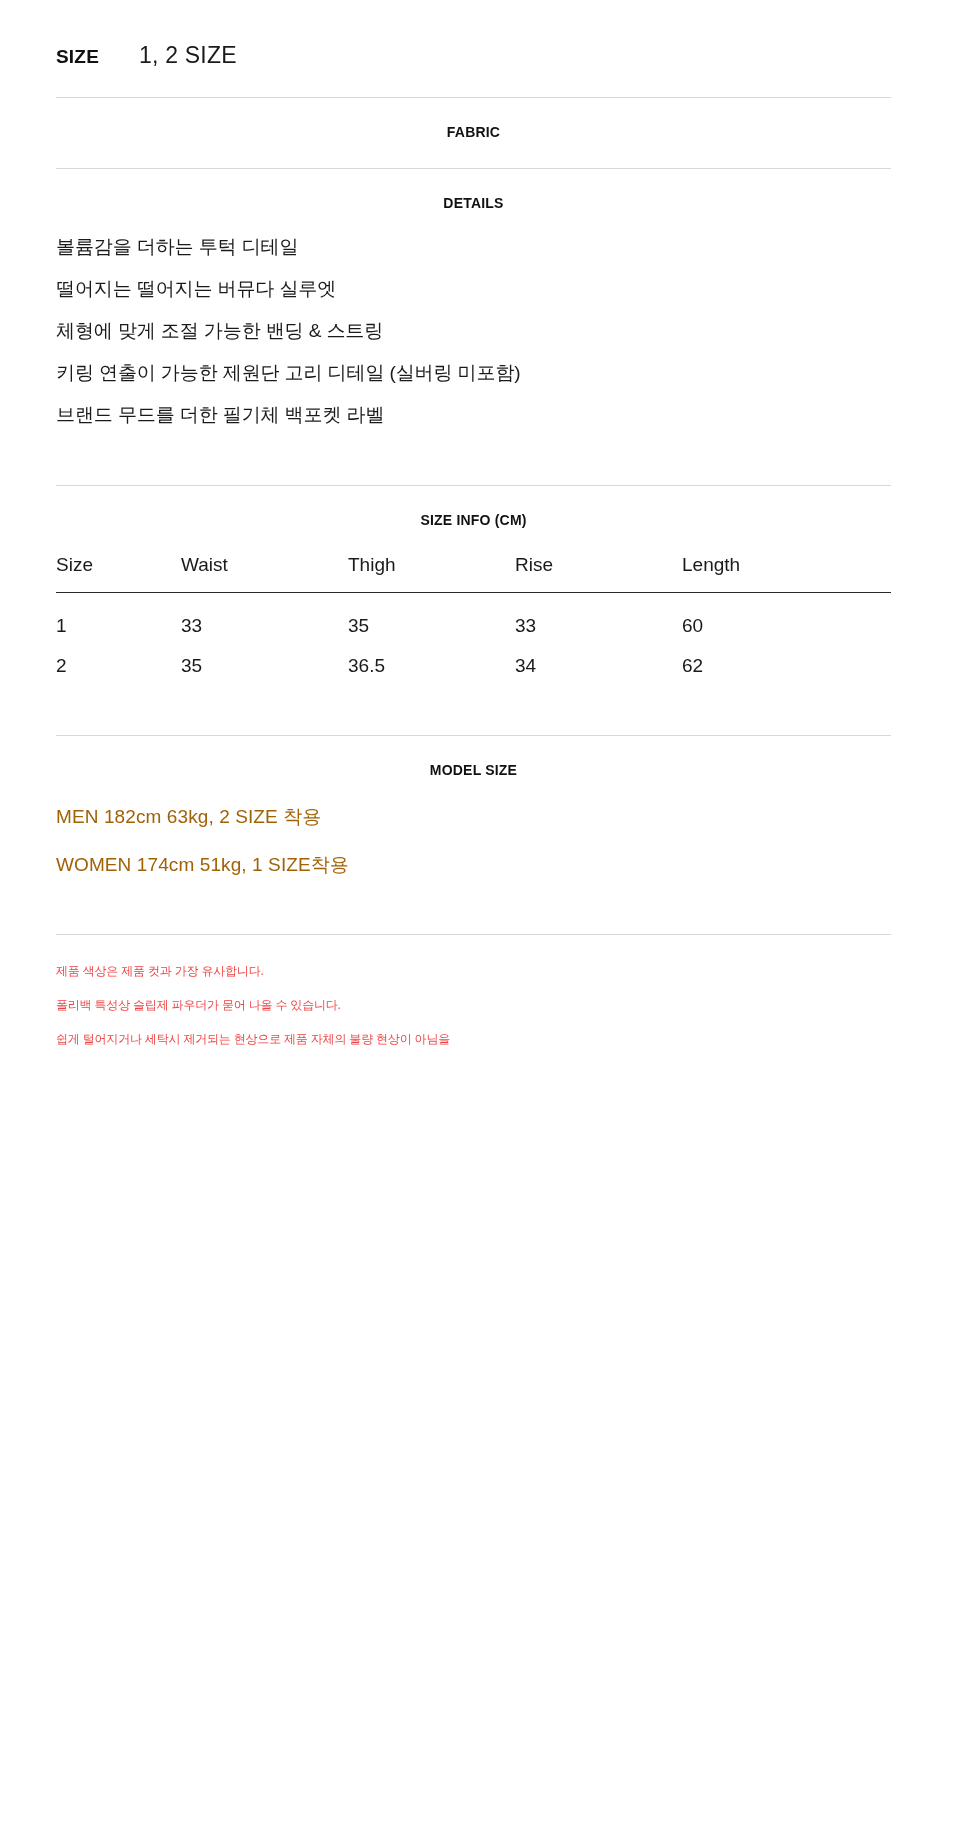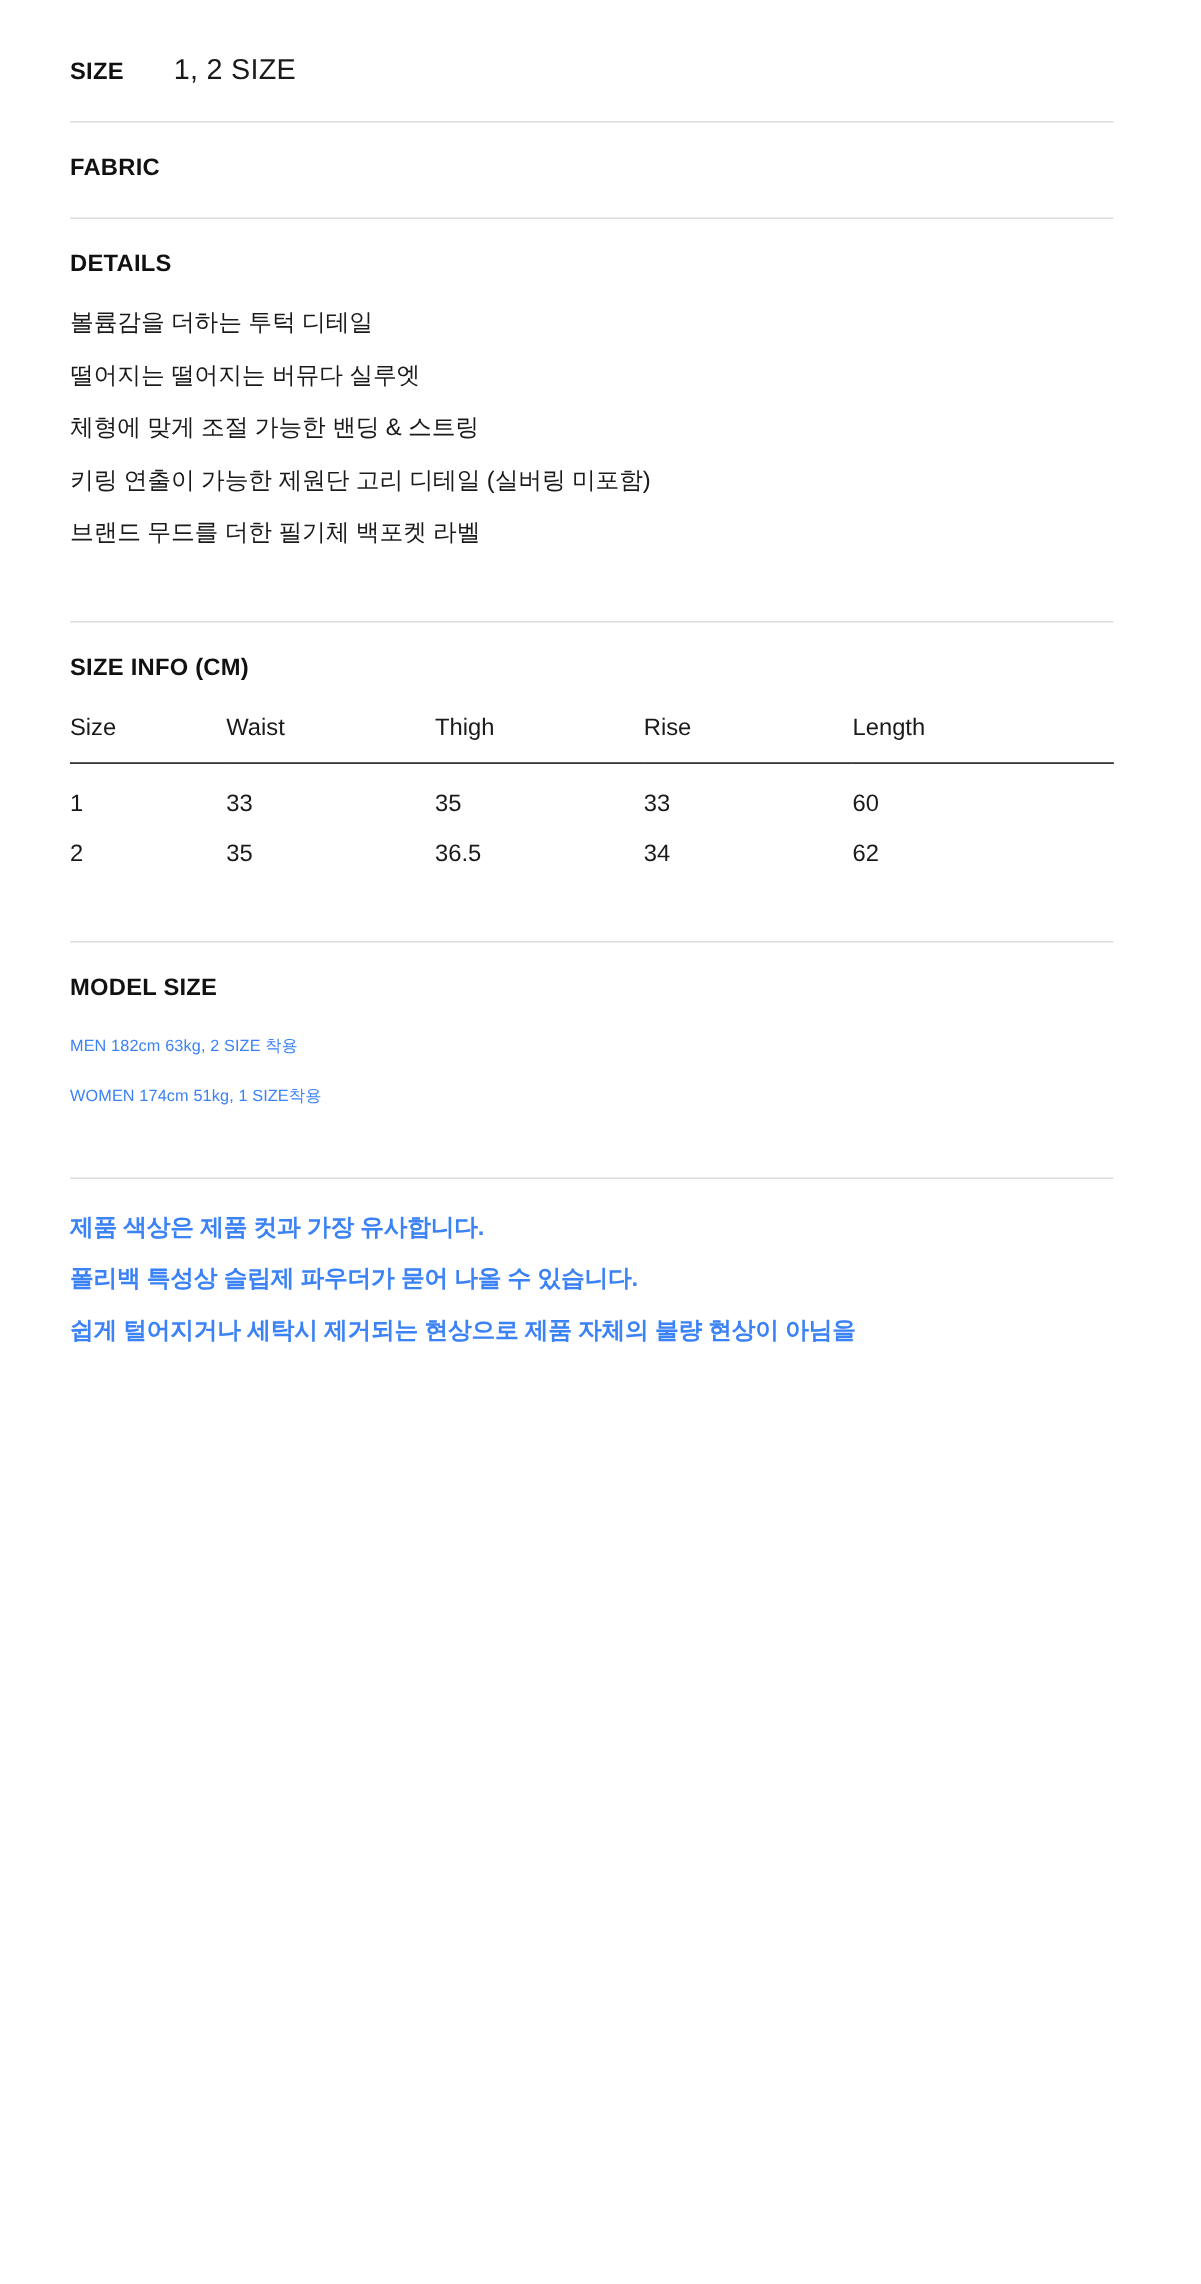--- a/index.html
+++ b/index.html
@@ -44,24 +44,25 @@
     border: none;
     border-top: 1px solid #d8d8d8;
     margin: 28px 0 0 0;
     height: 0;
   }
 
   .section { padding-top: 26px; }
 
   .section-title {
     font-weight: bold;
-    font-size: 19px;
+    font-size: 14px;
     letter-spacing: 0.2px;
     color: #111;
     margin: 0 0 26px 0;
+    text-align: center;
   }
 
   .body-line {
     font-size: 19px;
     line-height: 1.0;
     color: #1a1a1a;
     margin: 0 0 23px 0;
     letter-spacing: -0.1px;
   }
   .body-line:last-child { margin-bottom: 0; }
@@ -95,35 +96,35 @@
     border: none;
   }
   table.size-table tr.first-data td { padding-top: 22px; }
   .col-size { width: 125px; }
   .col-waist { width: 167px; }
   .col-thigh { width: 167px; }
   .col-rise { width: 167px; }
   .col-length { width: auto; }
 
   .model-line {
-    font-size: 13px;
-    color: #3b82f6;
+    font-size: 19px;
+    color: #a16207;
     margin: 0 0 22px 0;
     letter-spacing: 0.1px;
   }
   .model-line:last-child { margin-bottom: 0; }
 
   .notice {
     padding-top: 30px;
   }
   .notice-line {
-    font-weight: bold;
-    font-size: 19px;
+    font-weight: normal;
+    font-size: 12px;
     line-height: 1.0;
-    color: #3b82f6;
+    color: #ef4444;
     margin: 0 0 22px 0;
     letter-spacing: -0.2px;
   }
   .notice-line:last-child { margin-bottom: 0; }
 
   .gap-after-details { height: 10px; }
   .gap-model { height: 6px; }
 </style>
 </head>
 <body>

